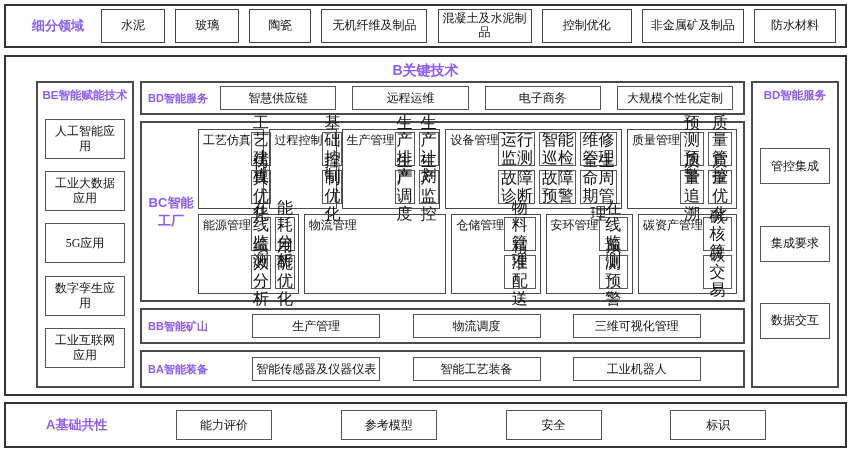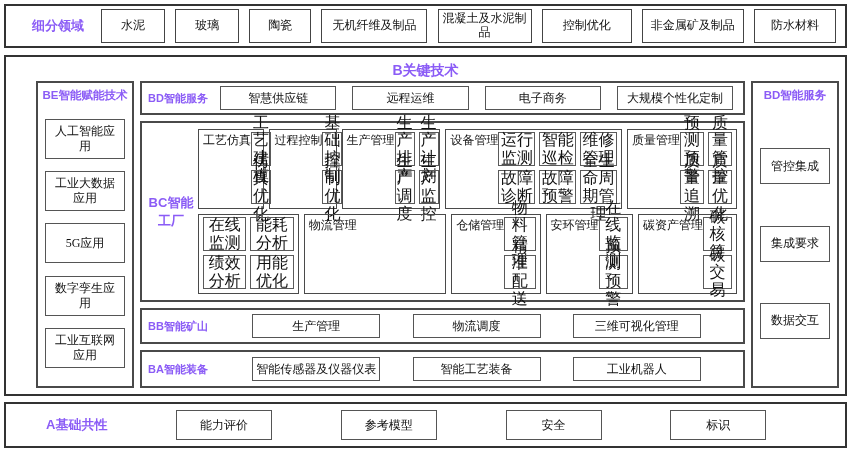--- a/index.html
+++ b/index.html
@@ -188,20 +188,21 @@
                     </div>
                     <div class="g-row">
                       <div class="cell" style="flex: 1 1 0px;">质量追溯</div>
                       <div class="cell" style="flex: 1 1 0px;">质量优化</div>
                     </div>
                   </div>
                 </div>
               </div>
               <div class="bc-row">
                 <div class="group" style="flex: 96 1 0px;">
+                  <div class="group-title">能源管理</div>
                   <div class="group-grid">
                     <div class="g-row">
                       <div class="cell" style="flex: 1 1 0px;">在线监测</div>
                       <div class="cell" style="flex: 1 1 0px;">能耗分析</div>
                     </div>
                     <div class="g-row">
                       <div class="cell" style="flex: 1 1 0px;">绩效分析</div>
                       <div class="cell" style="flex: 1 1 0px;">用能优化</div>
                     </div>
                   </div>

